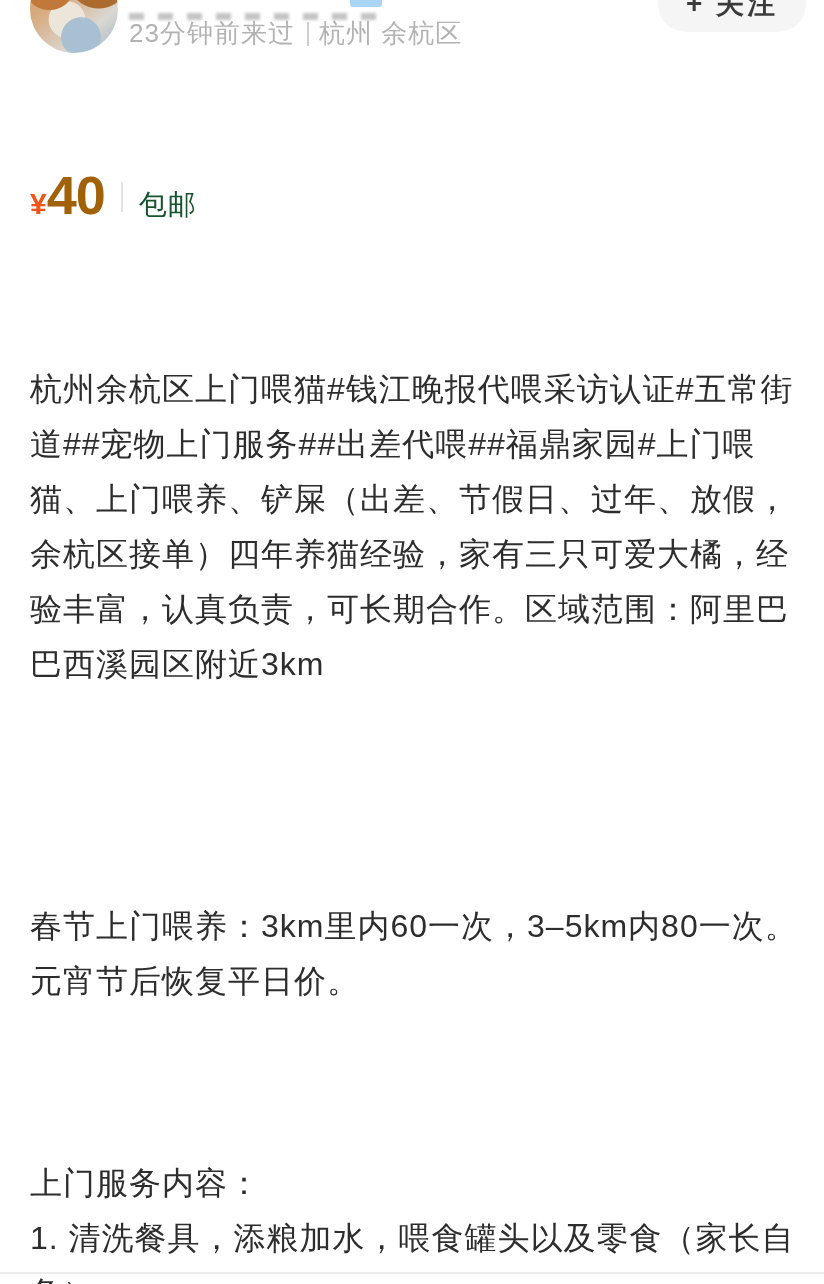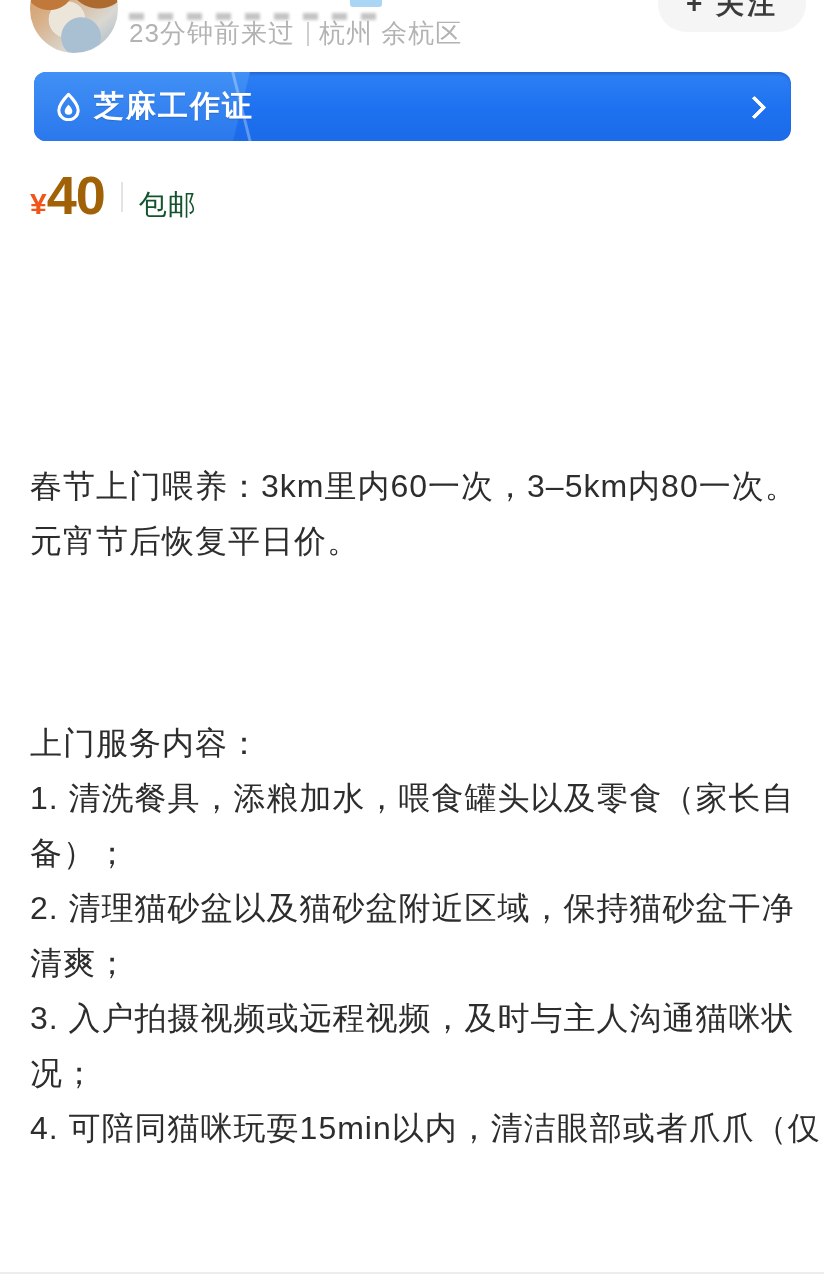--- a/index.html
+++ b/index.html
@@ -102,40 +102,36 @@
   <div class="badge-remnant"></div>
 
   <div class="meta">
     <span>23分钟前来过</span>
     <span class="vdiv"></span>
     <span>杭州 余杭区</span>
   </div>
 
   <button class="follow-btn">+ 关注</button>
 
-  <div class="banner">
-    <div class="banner-facet"></div>
-    <div class="banner-slash"></div>
-    <svg class="banner-icon" viewBox="0 0 48 48">
-      <path d="M24 4 C24 4 8 20 8 30 a16 16 0 0 0 32 0 C40 20 24 4 24 4 Z" fill="none" stroke="#ffffff" stroke-width="5" stroke-linejoin="round"></path>
-      <path d="M24 21 c-4.2 4.2 -6.3 7.4 -6.3 10.4 a6.3 6.3 0 0 0 12.6 0 c0 -3 -2.1 -6.2 -6.3 -10.4 z" fill="#ffffff"></path>
-    </svg>
-    <div class="banner-label">芝麻工作证</div>
-    <div class="banner-chevron"></div>
-  </div>
 
   <div class="price-row">
     <span class="price-currency">¥</span>
     <span class="price-amount">40</span>
     <span class="price-divider"></span>
     <span class="free-shipping">包邮</span>
   </div>
 
 
   <div class="body-text">
+    <div class="para para-1">杭州余杭区上门喂猫#钱江晚报代喂采访认证#五常街
+道##宠物上门服务##出差代喂##福鼎家园#上门喂
+猫、上门喂养、铲屎（出差、节假日、过年、放假，
+余杭区接单）四年养猫经验，家有三只可爱大橘，经
+验丰富，认真负责，可长期合作。区域范围：阿里巴
+巴西溪园区附近3km</div>
     <div class="para para-2">春节上门喂养：3km里内60一次，3–5km内80一次。
 元宵节后恢复平日价。</div>
     <div class="para para-3">上门服务内容：
 1. 清洗餐具，添粮加水，喂食罐头以及零食（家长自
 备）；
 2. 清理猫砂盆以及猫砂盆附近区域，保持猫砂盆干净
 清爽；
 3. 入户拍摄视频或远程视频，及时与主人沟通猫咪状
 况；
 4. 可陪同猫咪玩耍15min以内，清洁眼部或者爪爪（仅</div>

